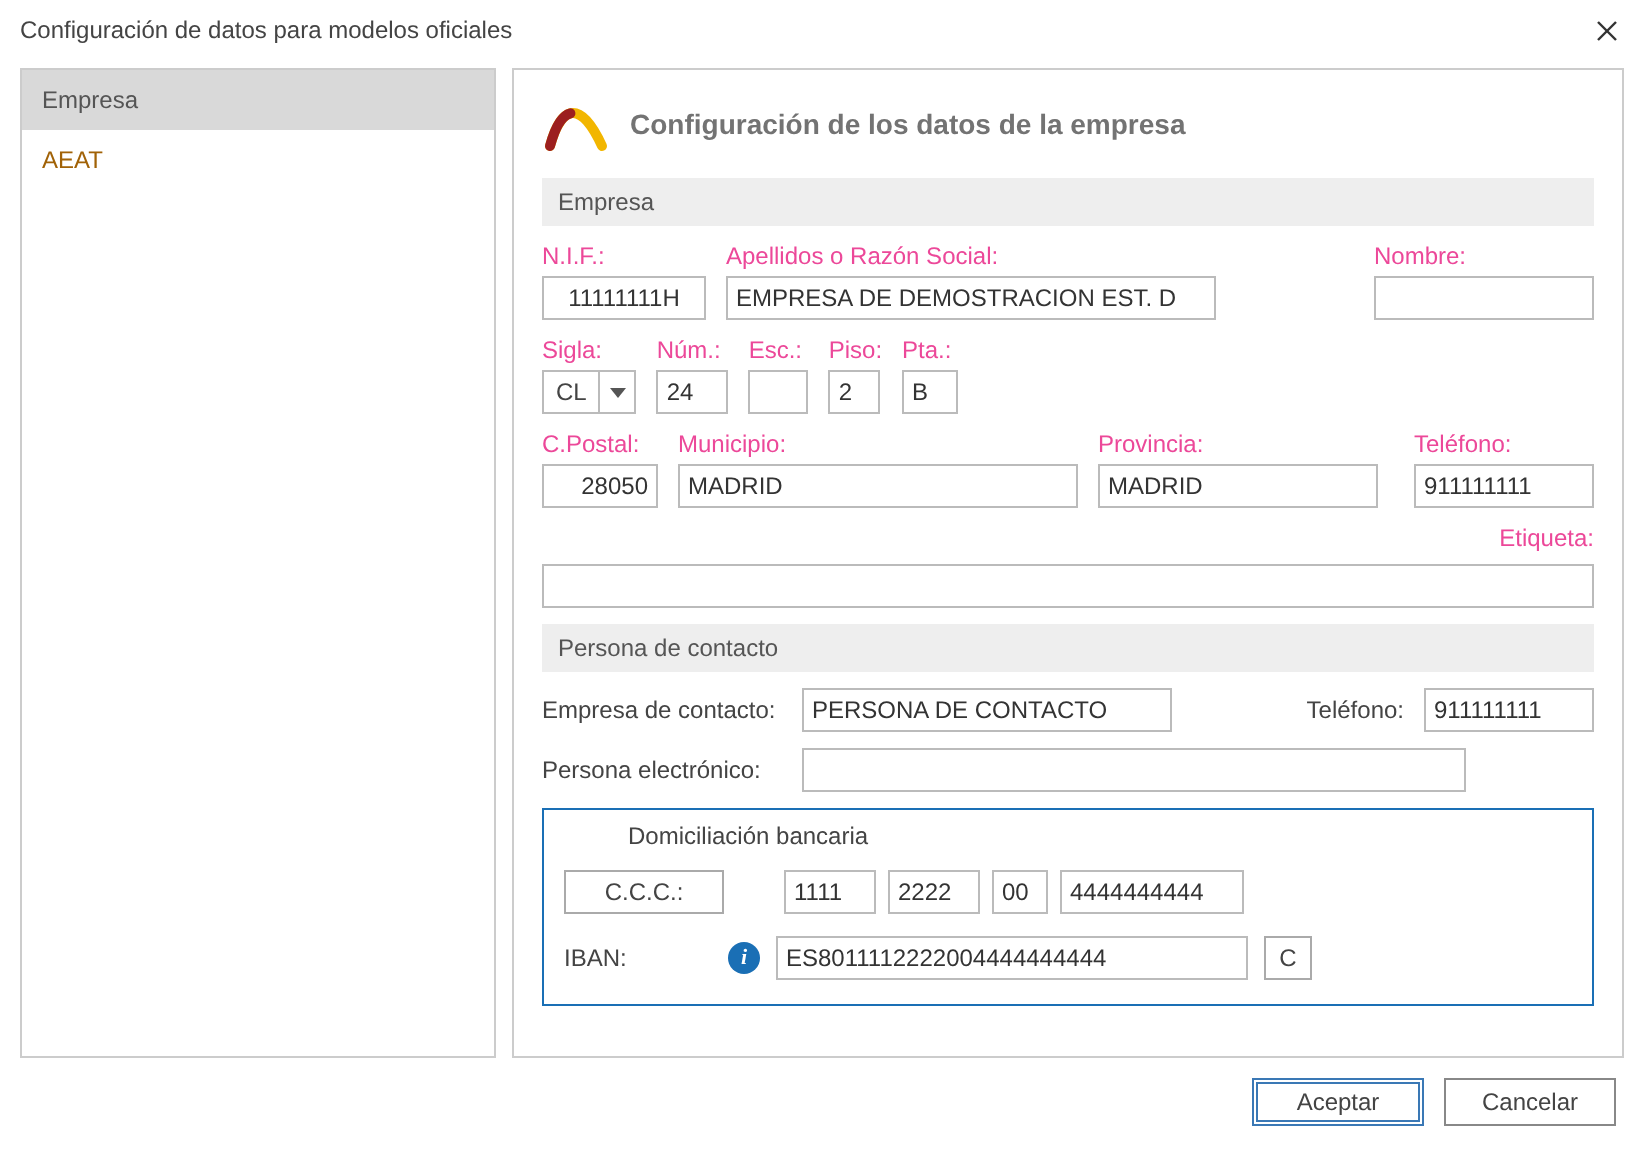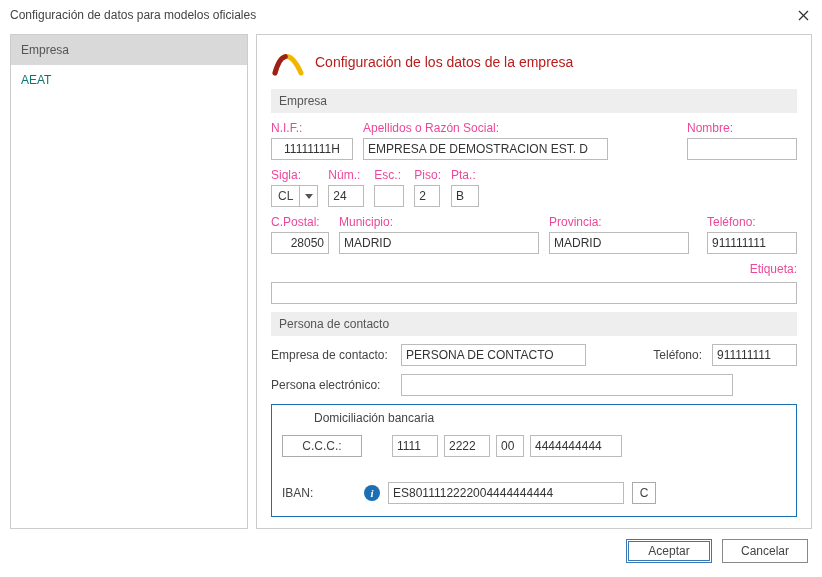--- a/index.html
+++ b/index.html
@@ -33,21 +33,21 @@
   }
   .sidebar {
     width: 238px;
     border: 1px solid #ccc;
     background: #fff;
     height: 495px;
   }
   .sidebar-item {
     padding: 8px 10px;
     font-size: 12px;
-    color: #0f766e;
+    color: #a16207;
     cursor: pointer;
   }
   .sidebar-item.active {
     background: #d9d9d9;
     color: #555;
   }
   .mainpanel {
     flex: 1;
     border: 1px solid #ccc;
     background: #fff;
@@ -61,22 +61,22 @@
     gap: 10px;
     margin-bottom: 10px;
   }
   .heading-row .logo {
     width: 34px; height: 34px;
     display: flex; align-items: center; justify-content: center;
   }
   .heading-row h2 {
     margin: 0;
     font-size: 14px;
-    font-weight: normal;
-    color: #b91c1c;
+    font-weight: bold;
+    color: #737373;
   }
   .section-title {
     background: #eee;
     border: none;
     padding: 5px 8px;
     font-size: 12px;
     color: #555;
     margin: 3px 0 8px 0;
   }
   .fieldset-bank {
@@ -146,21 +146,21 @@
   .w-email { width: 332px; }
   .ccc-btn {
     border: 1px solid #aaa;
     background: #fff;
     padding: 3px 10px;
     height: 22px;
     cursor: pointer;
     font-size: 12px;
     display: flex; align-items: center;
   }
-  .ccc-row { display: flex; gap: 6px; align-items: center; margin-bottom: 25px; }
+  .ccc-row { display: flex; gap: 6px; align-items: center; margin-bottom: 11px; }
   .iban-row { display: flex; gap: 8px; align-items: center; }
   .info-icon {
     width: 16px; height: 16px;
     border-radius: 50%;
     background: #1a6fb5;
     color: #fff;
     display: inline-flex; align-items: center; justify-content: center;
     font-family: Georgia, serif;
     font-style: italic;
     font-size: 11px;

